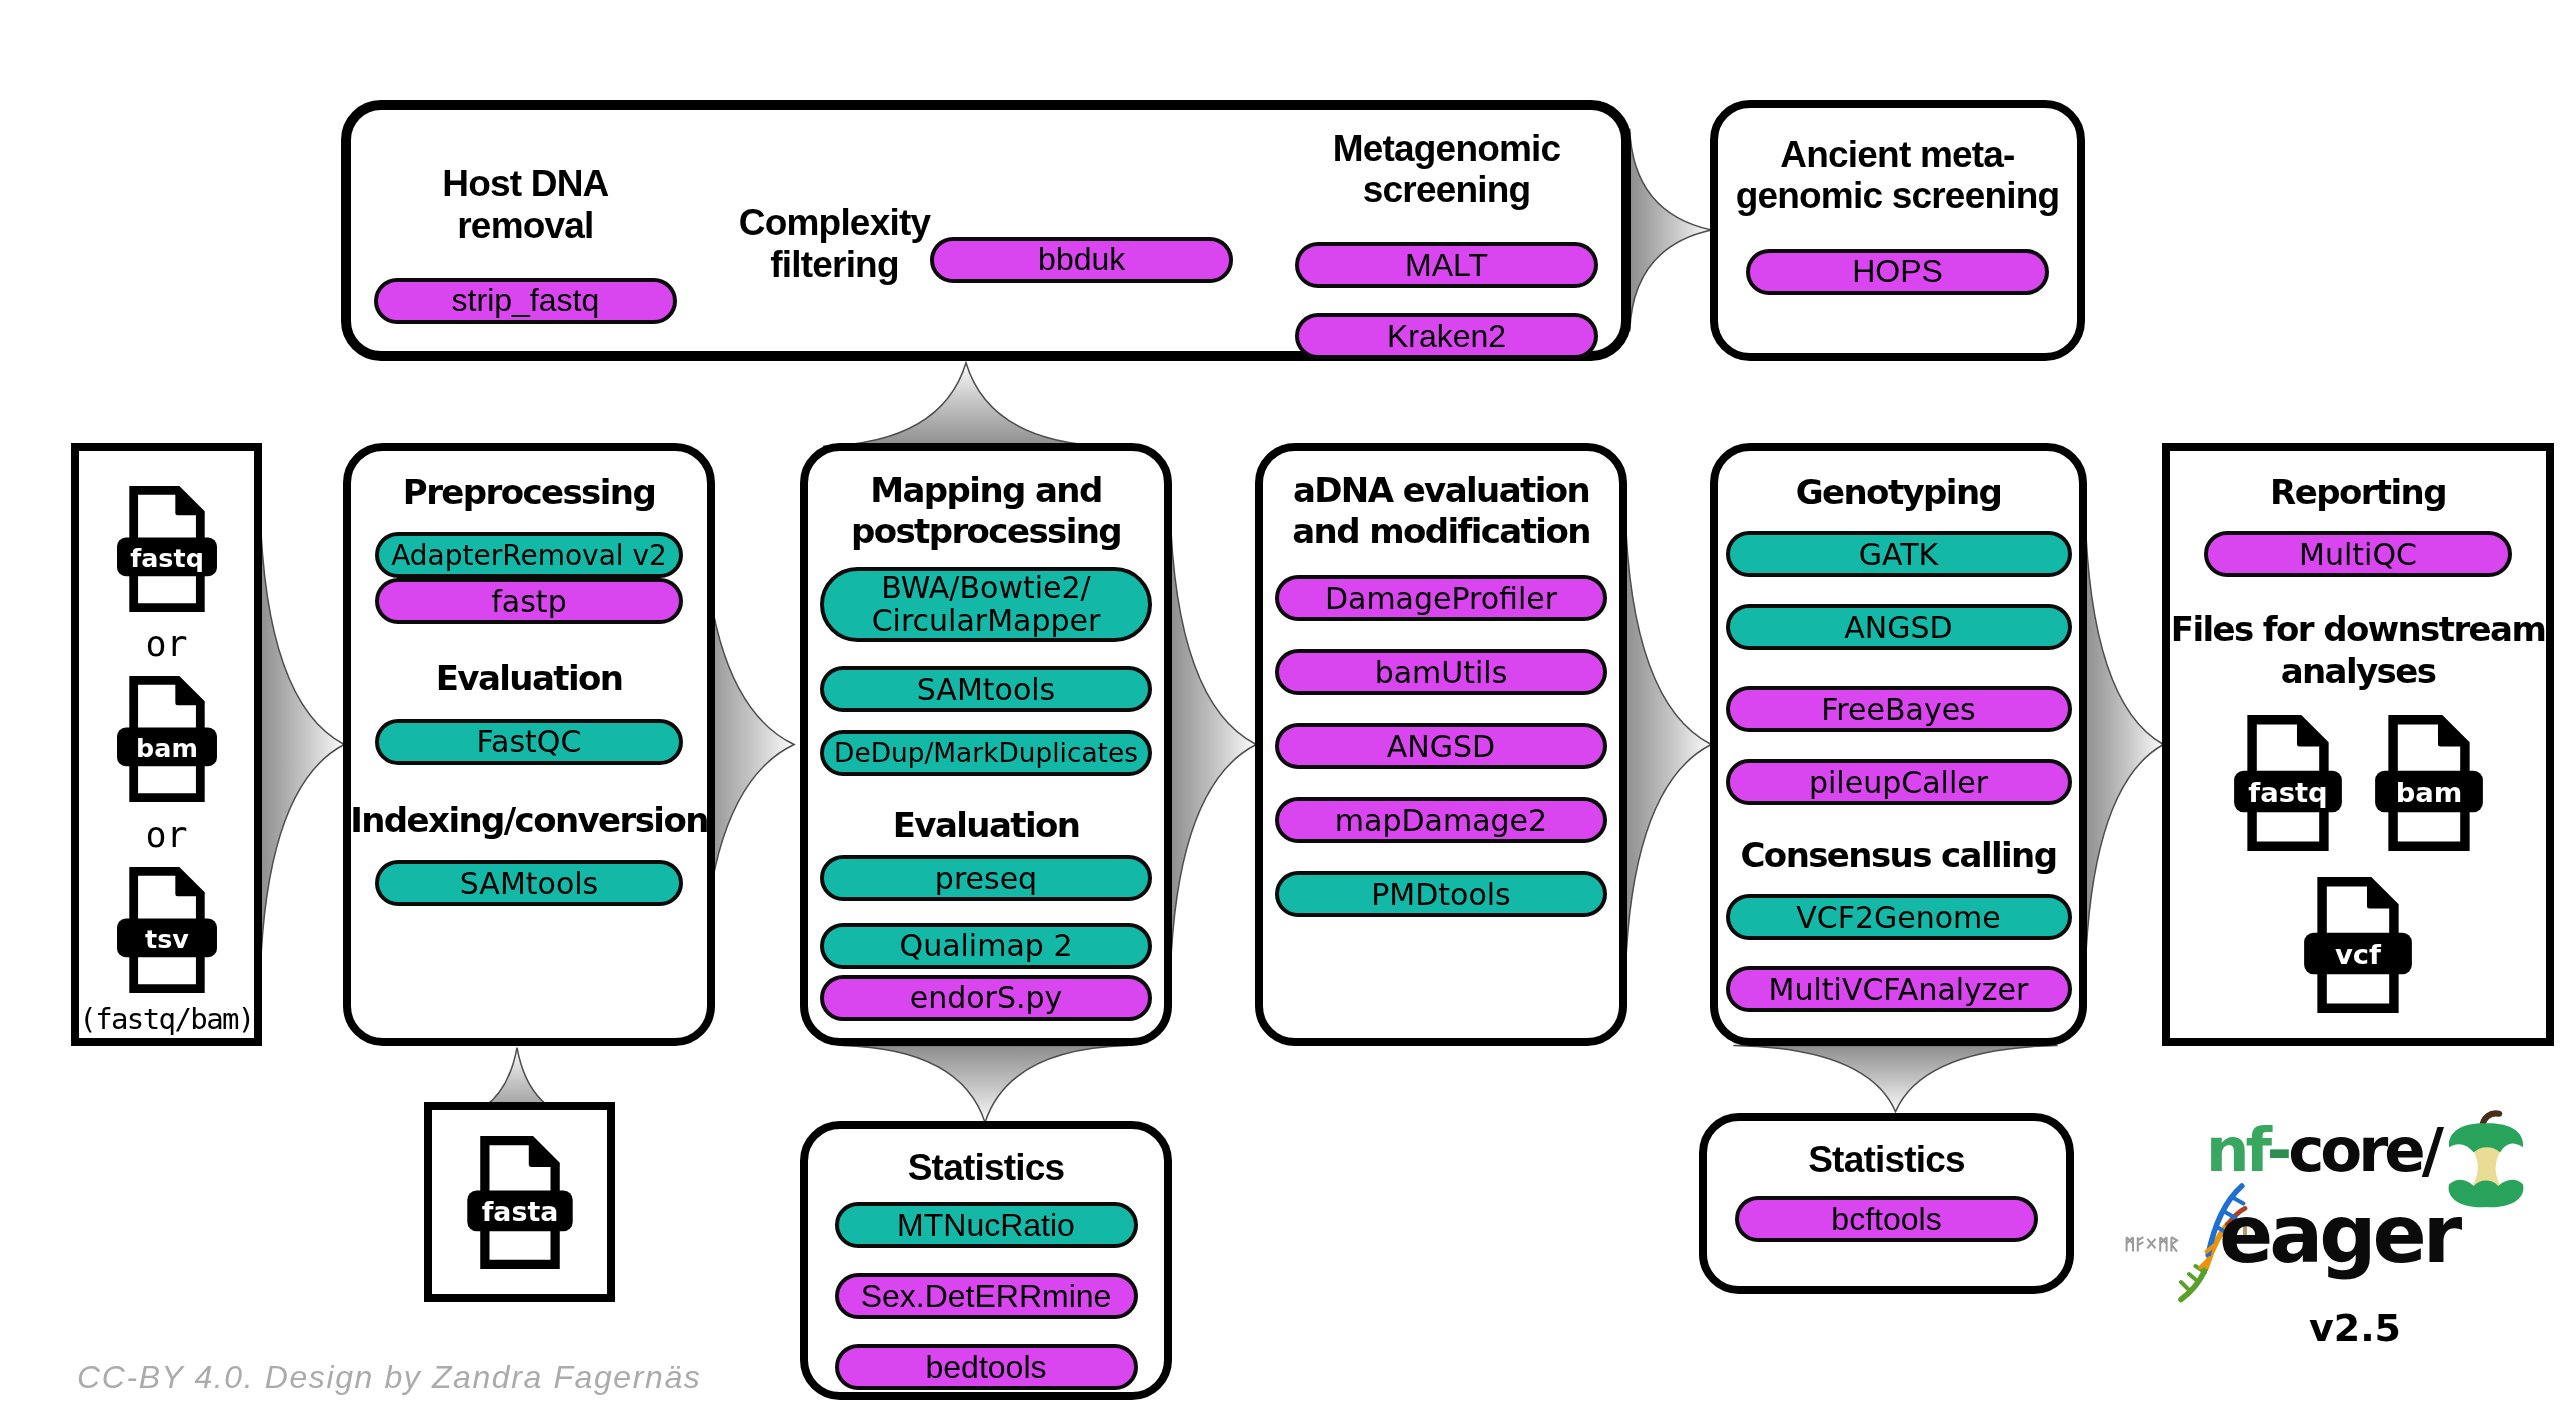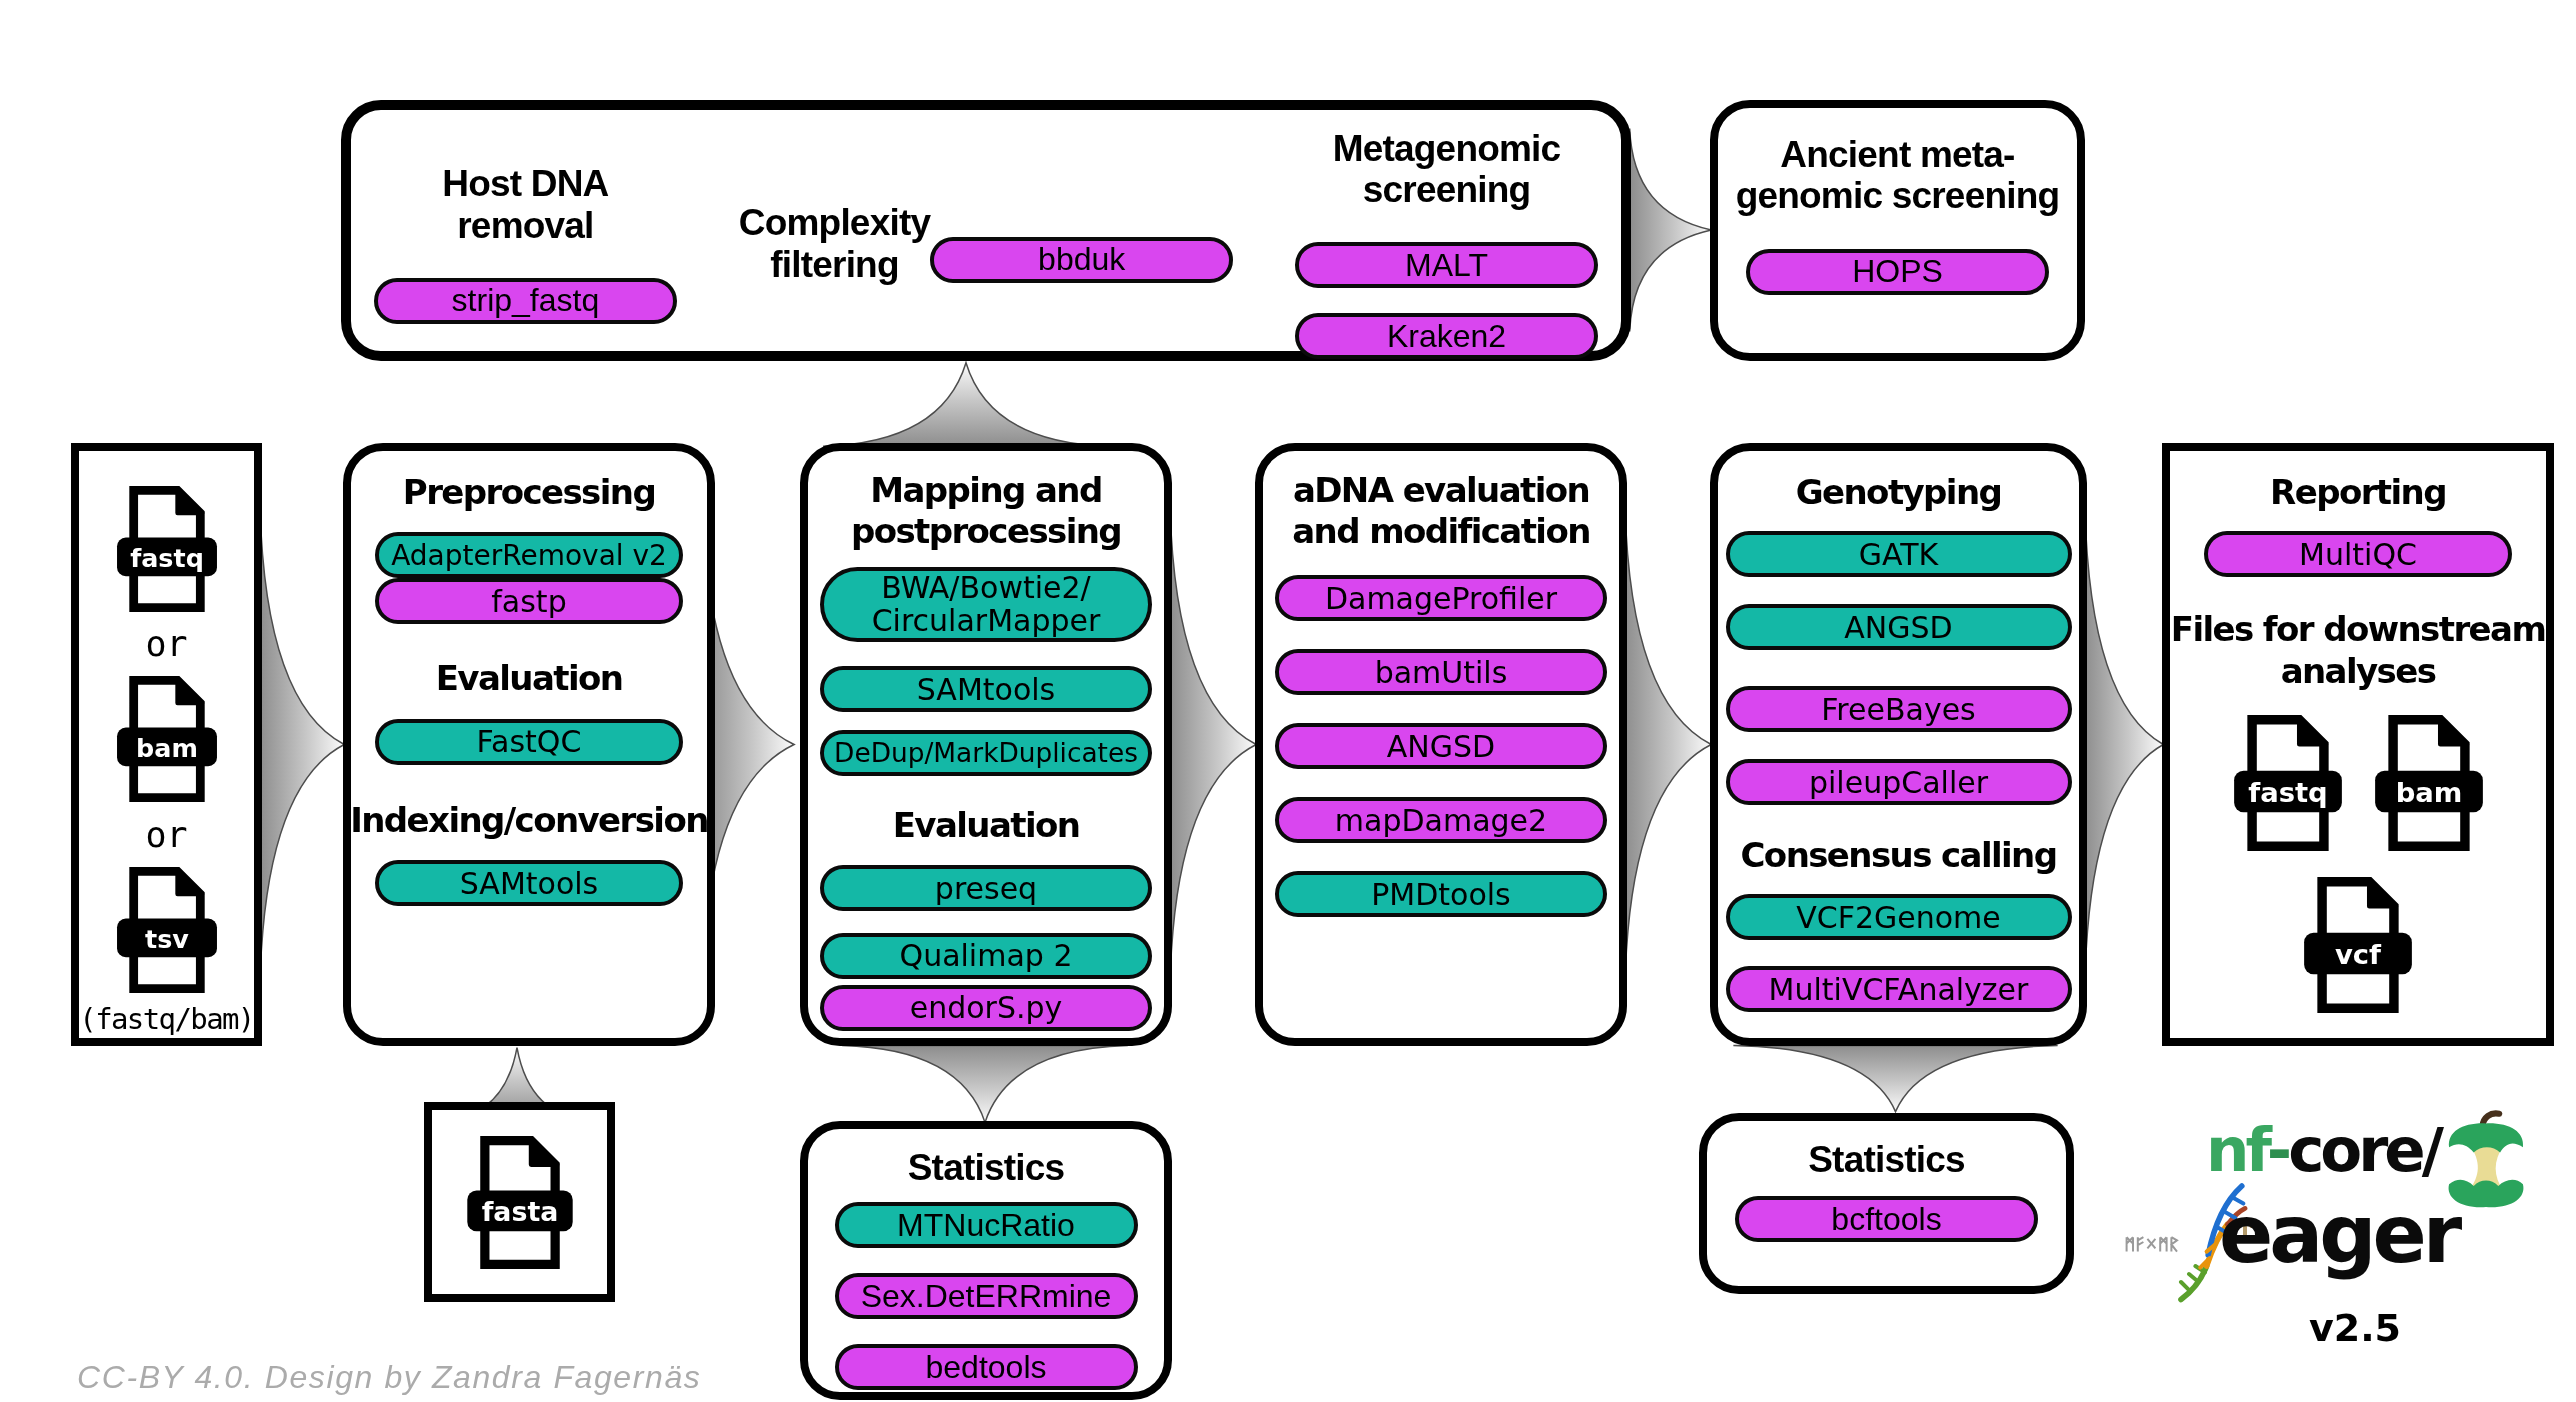--- a/index.html
+++ b/index.html
@@ -187,21 +187,21 @@
       <div>Mapping and</div>
       <div>postprocessing</div>
     </div>
     <div class="pill two-line w410" style="margin-top:14.4px">
       <div>BWA/Bowtie2/</div>
       <div>CircularMapper</div>
     </div>
     <div class="pill w410" style="margin-top:24px">SAMtools</div>
     <div class="pill w410 fit" style="margin-top:17.6px">DeDup/MarkDuplicates</div>
     <div class="wide-head" style="margin-top:29px">Evaluation</div>
-    <div class="pill w410" style="margin-top:19px">preseq</div>
+    <div class="pill w410" style="margin-top:9px">preseq</div>
     <div class="pill w410" style="margin-top:21.6px">Qualimap 2</div>
     <div class="pill green w410" style="margin-top:6px">endorS.py</div>
   </div>
 
   <div class="box rounded" style="left:1255px;top:443px;width:372px;height:603px;padding-top:19px;">
     <div class="wide-head">
       <div>aDNA evaluation</div>
       <div>and modification</div>
     </div>
     <div class="pill green w410" style="margin-top:22.4px">DamageProfiler</div>

